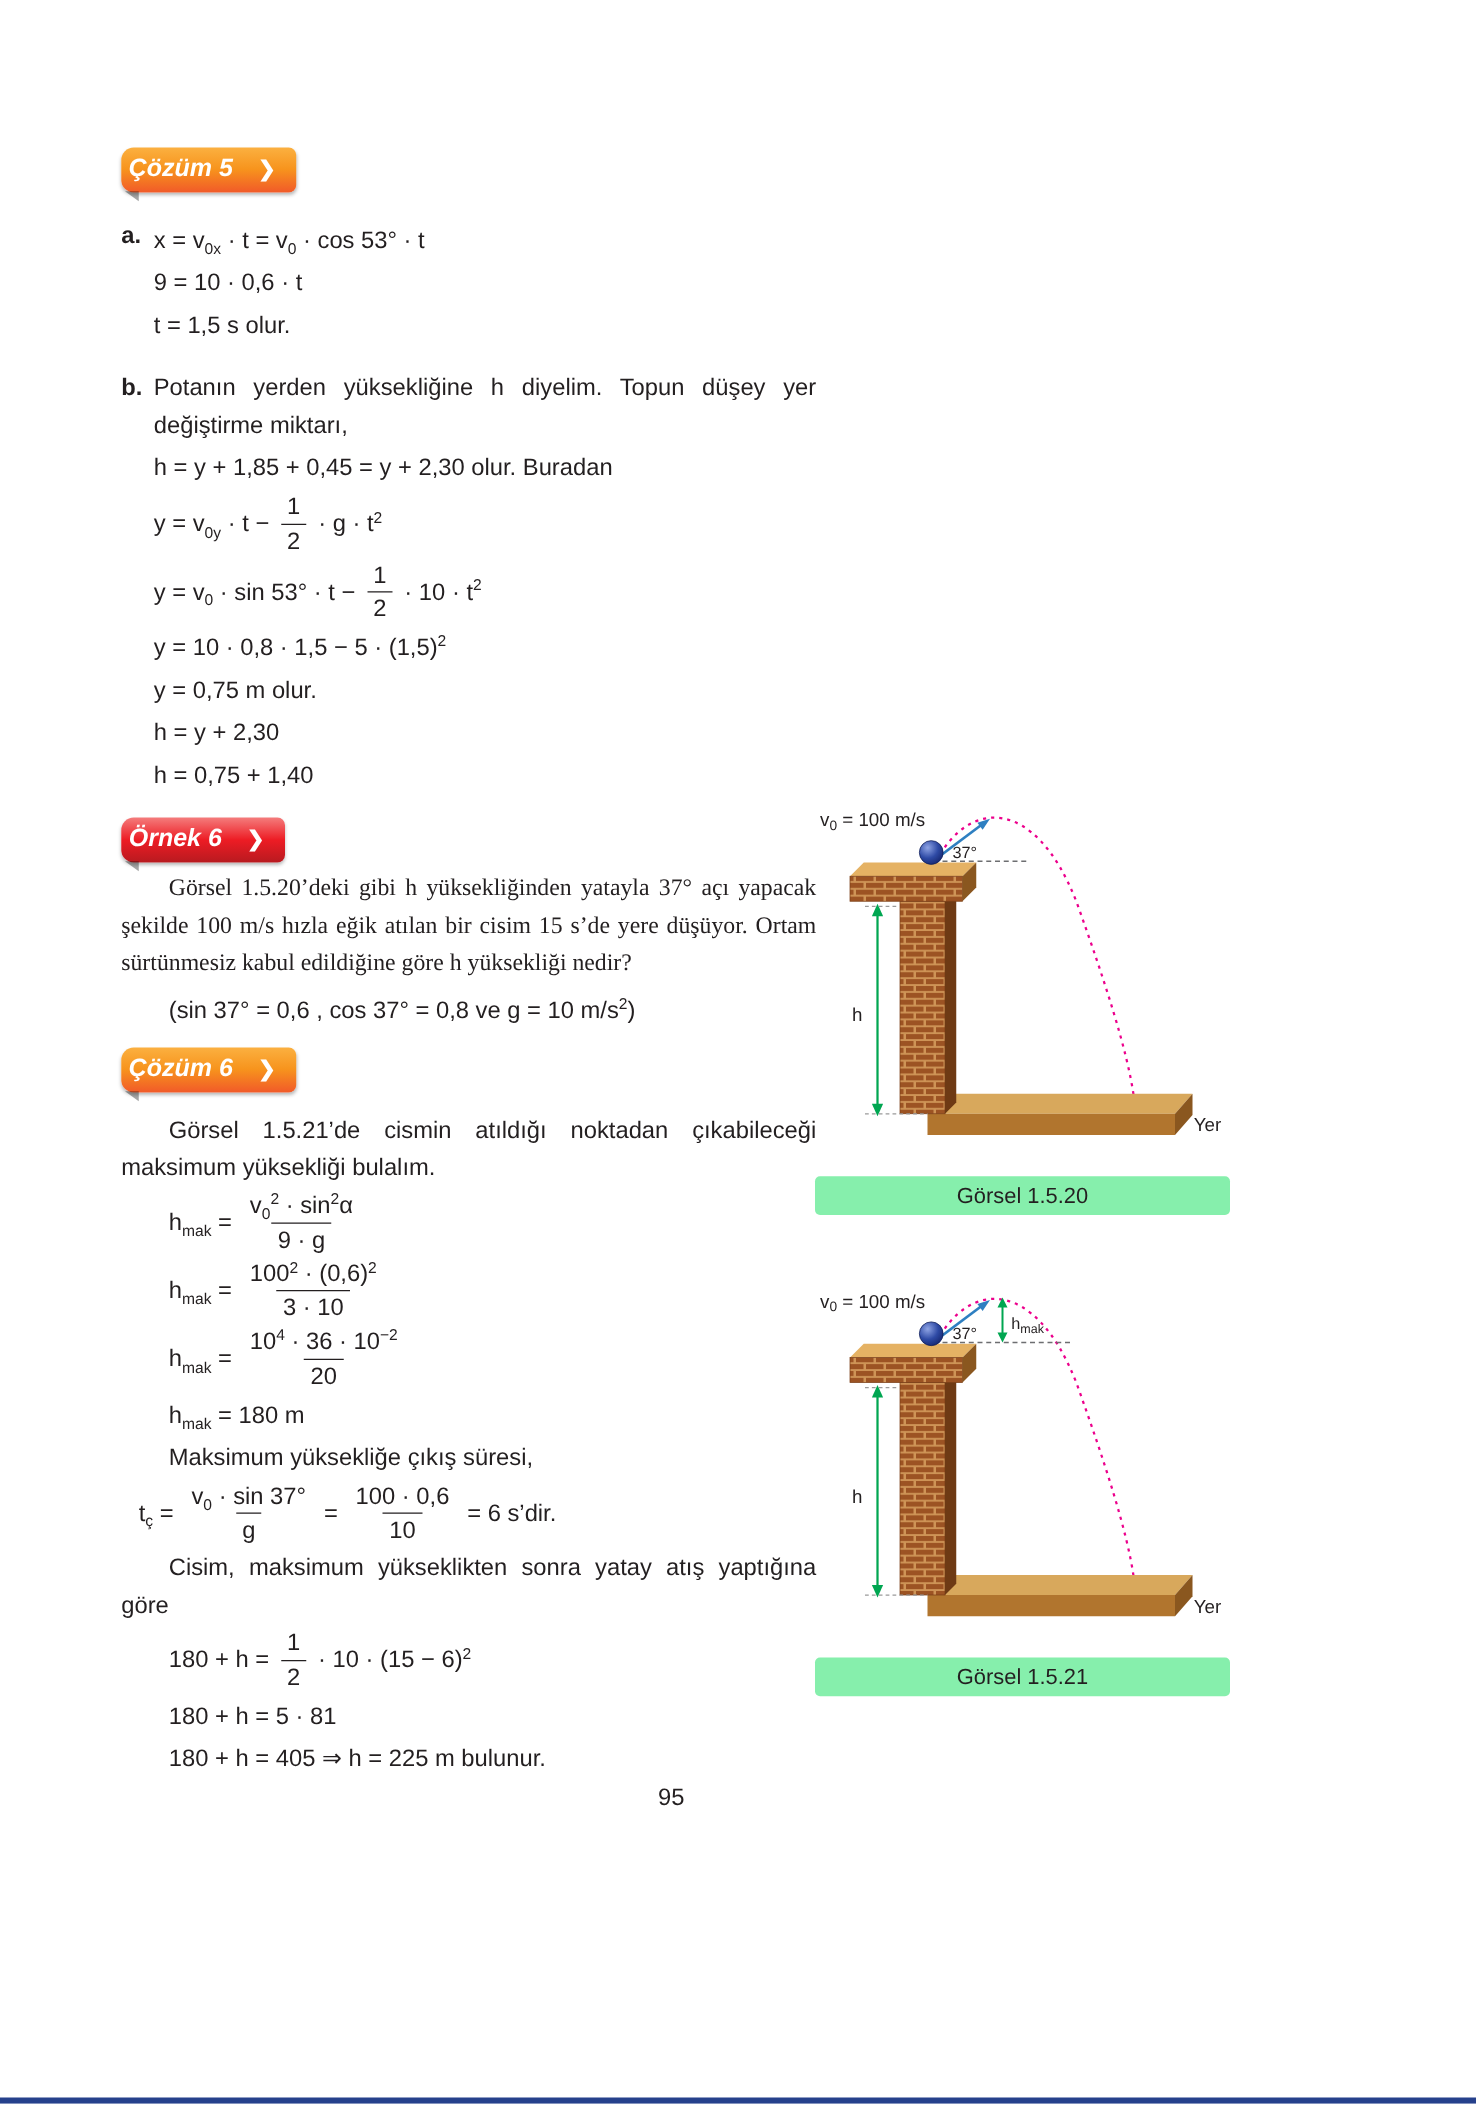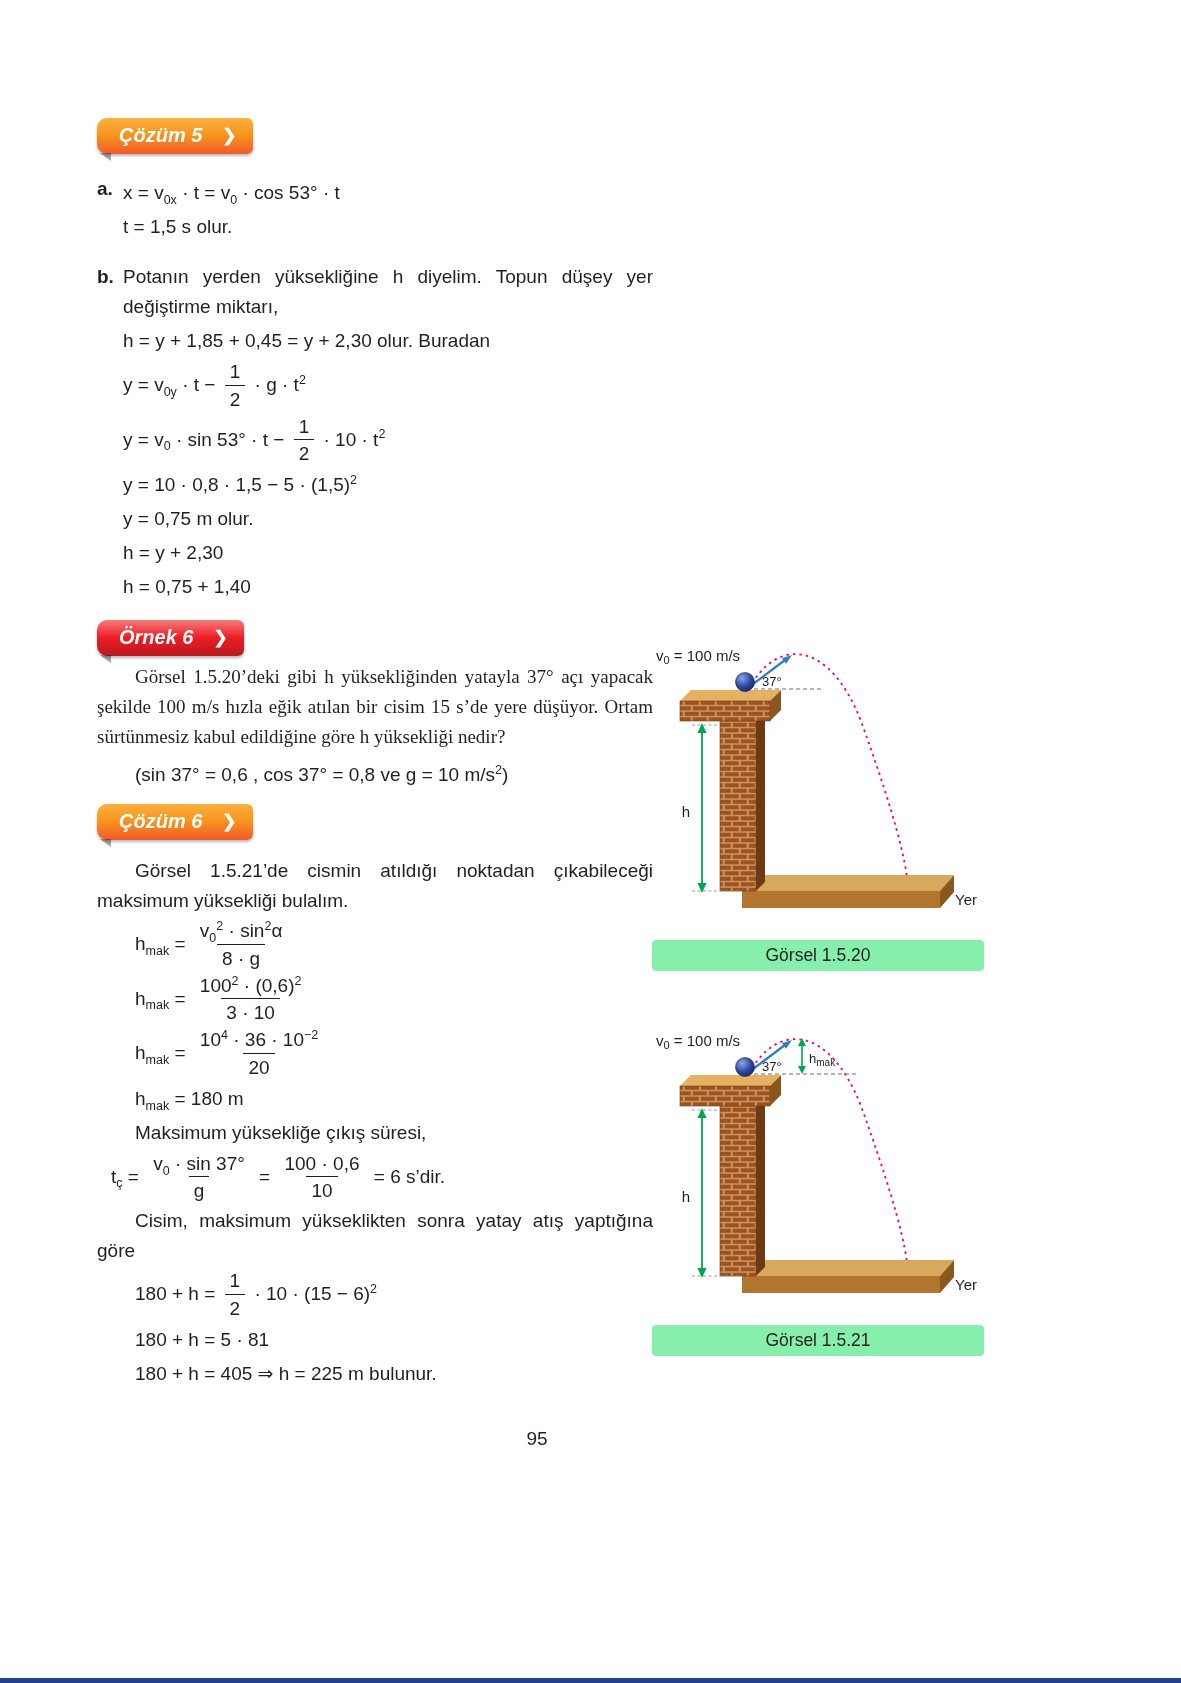--- a/index.html
+++ b/index.html
@@ -7,21 +7,21 @@
     width:1181px; height:1683px; position:relative; overflow:hidden;
     background:#ffffff; color:#231F20;
     font-family:"Liberation Sans", sans-serif;
   }
 
   
   .left-col { position:absolute; left:97px; top:118px; width:556px; font-size:19px; }
 
   .ribbon {
     display:inline-flex; align-items:center; gap:16px;
-    padding:6px 16px 7px 22px; margin:0 0 4px 0;
+    padding:6px 16px 7px 6px; margin:0 0 4px 0;
     color:#fff; font-style:italic; font-weight:bold; font-size:20px;
     border-radius:10px 6px 6px 10px; position:relative;
     box-shadow:0 2px 3px rgba(0,0,0,.28);
   }
   .ribbon.orange { background:linear-gradient(180deg,#FBB040 0%,#F7941D 48%,#F15A29 100%); }
   .ribbon.red    { background:linear-gradient(180deg,#F47C7C 0%,#ED1C24 50%,#B81A20 100%); }
   .ribbon::before {
     content:""; position:absolute; left:3px; bottom:-7px;
     border-top:8px solid rgba(0,0,0,.35); border-left:11px solid transparent;
   }
@@ -71,20 +71,21 @@
   
   <div class="ribbon orange">
     <span>Çözüm 5</span>
     <span class="ribbon-arrow">❯</span>
   </div>
 
   <div class="ab-row">
     <div class="ab-marker">a.</div>
     <div class="ab-body">
       <div class="fline"><span>x = v</span><sub>0x</sub><span> · t = v</span><sub>0</sub><span> · cos 53° · t</span></div>
+      <div class="fline">9 = 10 · 0,6 · t</div>
       <div class="fline">t = 1,5 s olur.</div>
     </div>
   </div>
 
   <div class="ab-row">
     <div class="ab-marker">b.</div>
     <div class="ab-body">
       <p class="para">Potanın yerden yüksekliğine h diyelim. Topun düşey yer değiştirme miktarı,</p>
       <div class="fline">h = y + 1,85 + 0,45 = y + 2,30 olur. Buradan</div>
       <div class="fline frac-line"><span>y = v</span><sub>0y</sub><span> · t − </span><span class="frac">
@@ -115,21 +116,21 @@
   
   <div class="section-gap"></div>
   <div class="ribbon orange">
     <span>Çözüm 6</span>
     <span class="ribbon-arrow">❯</span>
   </div>
 
   <p class="para indent" style="margin-top:12px;">Görsel 1.5.21’de cismin atıldığı noktadan çıkabileceği maksimum yüksekliği bulalım.</p>
   <div class="fline frac-line ml"><span>h</span><sub>mak</sub><span> = </span><span class="frac">
         <span class="fnum"><span>v</span><sub>0</sub><sup>2</sup><span> · sin</span><sup>2</sup><span>α</span></span>
-        <span class="fden"><span>8 · g</span></span>
+        <span class="fden"><span>9 · g</span></span>
       </span></div>
   <div class="fline frac-line ml"><span>h</span><sub>mak</sub><span> = </span><span class="frac">
         <span class="fnum"><span>100</span><sup>2</sup><span> · (0,6)</span><sup>2</sup></span>
         <span class="fden"><span>3 · 10</span></span>
       </span></div>
   <div class="fline frac-line ml"><span>h</span><sub>mak</sub><span> = </span><span class="frac">
         <span class="fnum"><span>10</span><sup>4</sup><span> · 36 · 10</span><sup>−2</sup></span>
         <span class="fden"><span>20</span></span>
       </span></div>
   <div class="fline ml"><span>h</span><sub>mak</sub><span> = 180 m</span></div>

